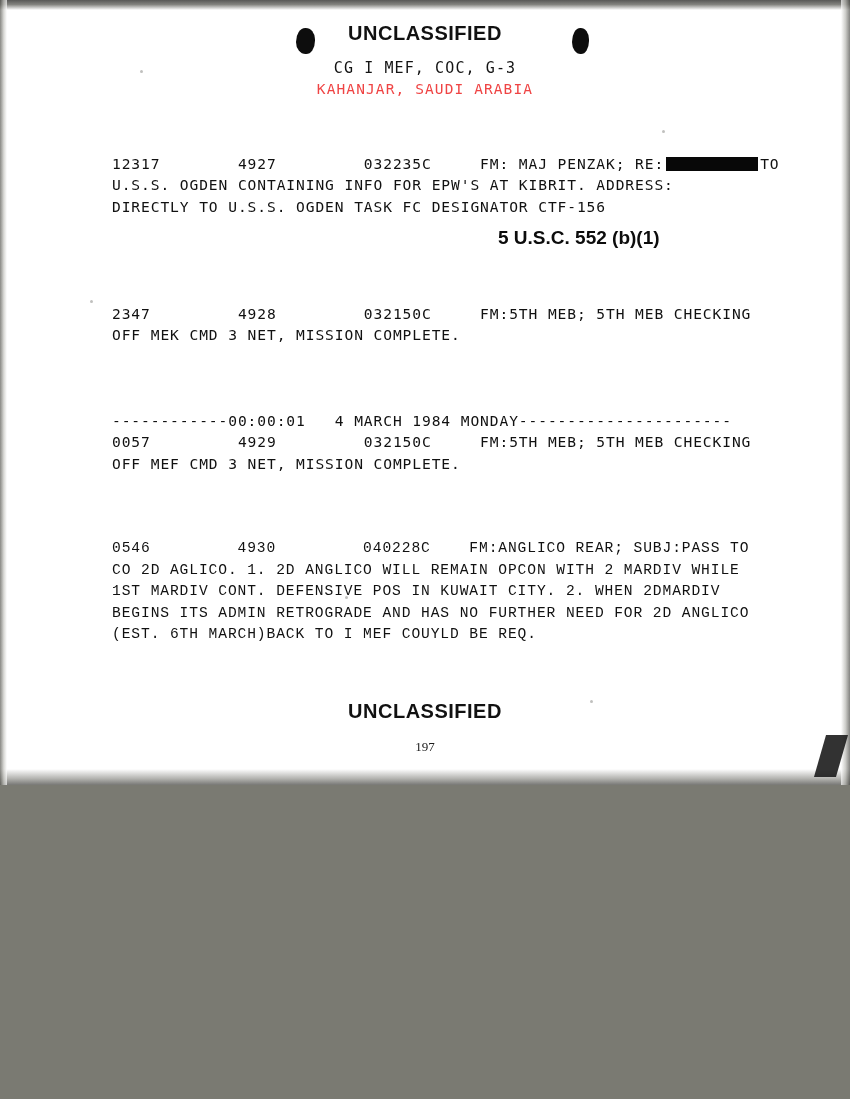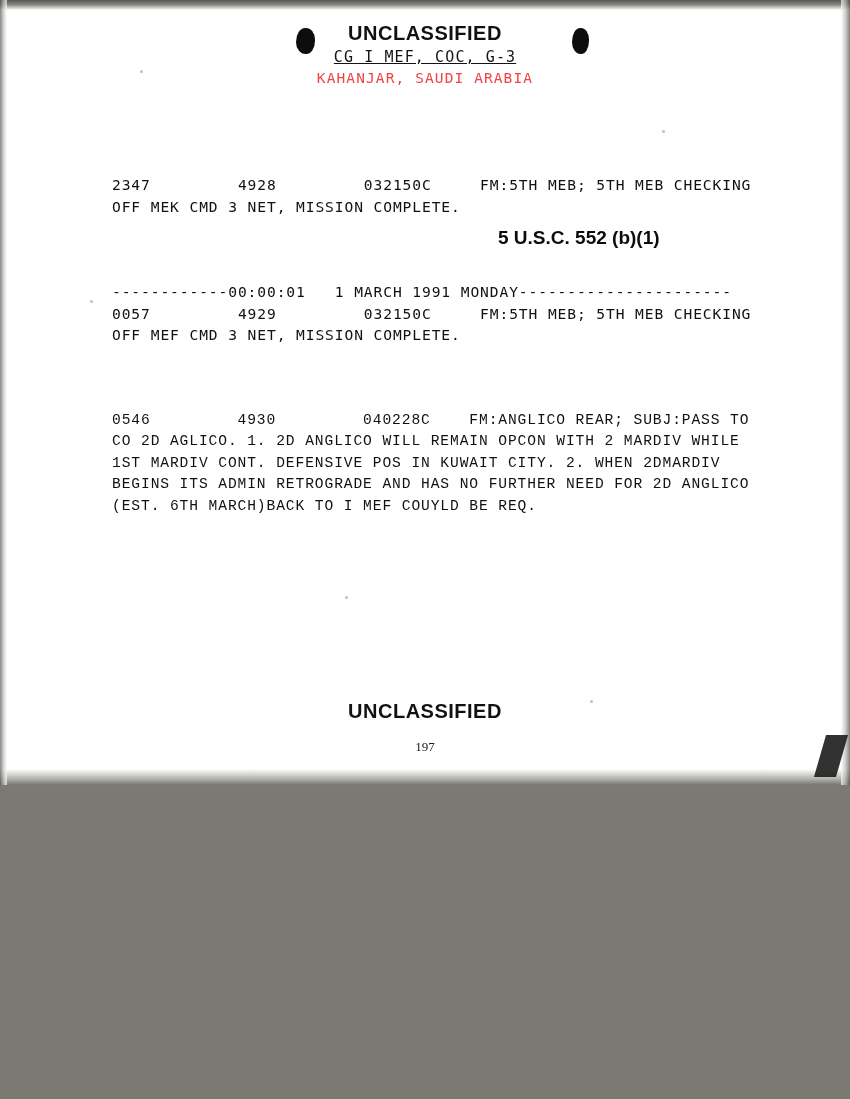--- a/index.html
+++ b/index.html
@@ -71,22 +71,21 @@
     font-family: "Liberation Sans", sans-serif;
     font-weight: bold;
     font-size: 20px;
     letter-spacing: .5px;
     color: #111;
   }
   .hdr-line2 {
     font-size: 15px;
     letter-spacing: 1.1px;
     color: #131313;
-    margin-top: 3px;
-    text-decoration: underline;
+    margin-top: 14px;
   }
   .hdr-line3 {
     font-size: 14.5px;
     letter-spacing: 1.1px;
     color: #ef4444;
     margin-top: 4px;
   }
   .blob {
     position: absolute;
     background: #0d0d0d;
@@ -173,24 +172,27 @@
   <div class="blob blob-r"></div>
 
   <div class="header">
     <div class="classification">UNCLASSIFIED</div>
     <div class="hdr-line2">CG I MEF, COC, G-3</div>
     <div class="hdr-line3">KAHANJAR, SAUDI ARABIA</div>
   </div>
 
   <div class="body">
 
+    <p class="para"><span>12317        4927         032235C     FM: MAJ PENZAK; RE:</span><span class="redaction"></span><span>TO</span>
+<span>U.S.S. OGDEN CONTAINING INFO FOR EPW'S AT KIBRIT. ADDRESS:</span>
+<span>DIRECTLY TO U.S.S. OGDEN TASK FC DESIGNATOR CTF-156</span></p>
 
     <p class="para">2347         4928         032150C     FM:5TH MEB; 5TH MEB CHECKING
 OFF MEK CMD 3 NET, MISSION COMPLETE.</p>
-    <p class="para">------------00:00:01   1 MARCH 1991 MONDAY----------------------
+    <p class="para">------------00:00:01   4 MARCH 1984 MONDAY----------------------
 0057         4929         032150C     FM:5TH MEB; 5TH MEB CHECKING
 OFF MEF CMD 3 NET, MISSION COMPLETE.</p>
     <p class="para">0546         4930         040228C    FM:ANGLICO REAR; SUBJ:PASS TO
 CO 2D AGLICO. 1. 2D ANGLICO WILL REMAIN OPCON WITH 2 MARDIV WHILE
 1ST MARDIV CONT. DEFENSIVE POS IN KUWAIT CITY. 2. WHEN 2DMARDIV
 BEGINS ITS ADMIN RETROGRADE AND HAS NO FURTHER NEED FOR 2D ANGLICO
 (EST. 6TH MARCH)BACK TO I MEF COUYLD BE REQ.</p>
   </div>
 
   <div class="exemption">5 U.S.C. 552 (b)(1)</div>

